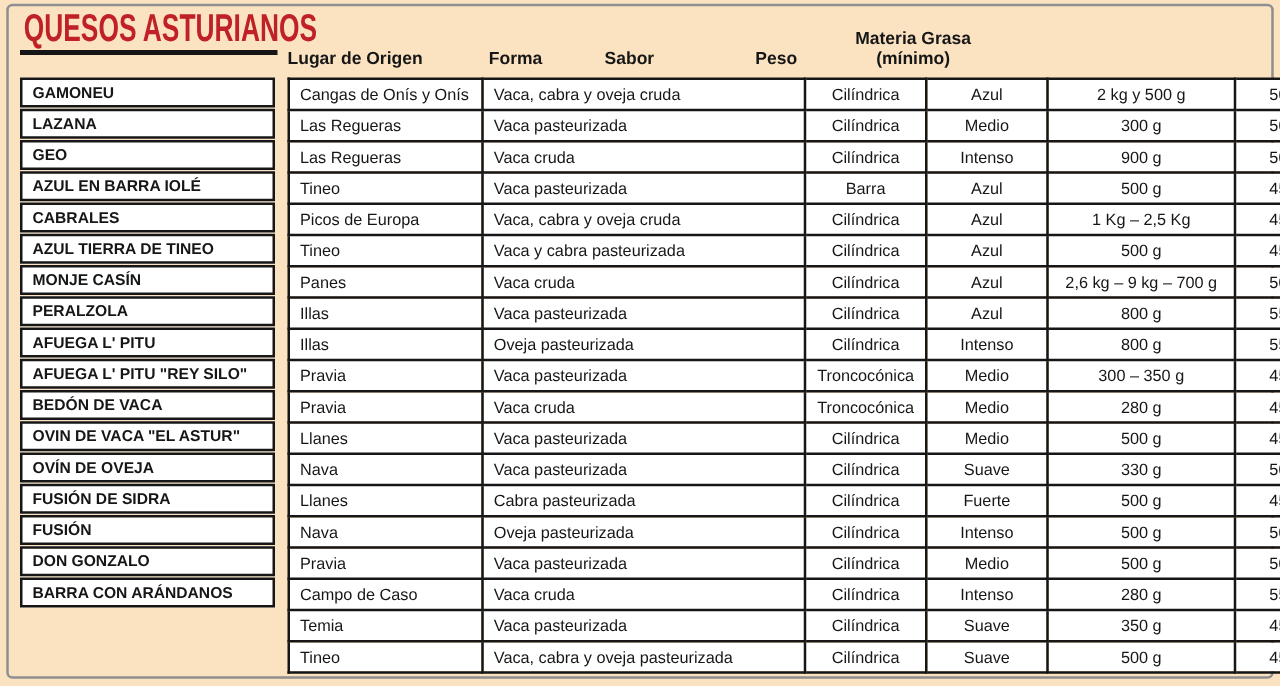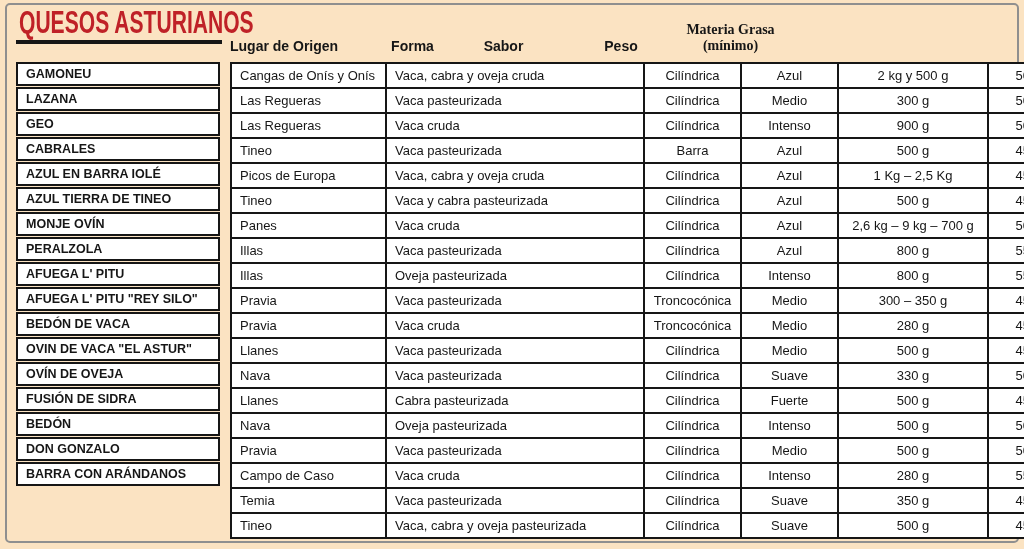--- a/index.html
+++ b/index.html
@@ -36,21 +36,21 @@
   }
   .col-headers {
     position:absolute; left:230px; top:14px;
     width:778px; height:44px;
     display:flex; align-items:flex-end;
     font-weight:bold; font-size:14px; line-height:1.15;
   }
   .hcell { box-sizing:border-box; padding-bottom:4px; }
   .hcell.left  { text-align:left; }
   .hcell.center{ text-align:center; }
-  .hcell .two-line { display:block; text-align:center; white-space:nowrap;font-family:Liberation Serif, serif; }
+  .hcell .two-line { display:block; text-align:center; white-space:nowrap; }
   .hcell .wide { width:105px; margin-left:-15px; }
   .names {
     position:absolute; left:16px; top:62px; width:204px;
   }
   .name-item {
     box-sizing:border-box;
     height:24px; margin-bottom:1px;
     background:#ffffff;
     border:2px solid #161616;
     display:flex; align-items:center;
@@ -92,32 +92,32 @@
     <div class="hcell center" style="width: 75px;">
       <span class="two-line wide">Materia Grasa</span>
       <span class="two-line wide">(mínimo)</span>
     </div>
   </div>
 
 <div class="names" id="names-list">
     <div class="name-item">GAMONEU</div>
     <div class="name-item">LAZANA</div>
     <div class="name-item">GEO</div>
+    <div class="name-item">AZUL EN BARRA IOLÉ</div>
     <div class="name-item">CABRALES</div>
-    <div class="name-item">AZUL EN BARRA IOLÉ</div>
     <div class="name-item">AZUL TIERRA DE TINEO</div>
-    <div class="name-item">MONJE OVÍN</div>
+    <div class="name-item">MONJE CASÍN</div>
     <div class="name-item">PERALZOLA</div>
     <div class="name-item">AFUEGA L' PITU</div>
     <div class="name-item">AFUEGA L' PITU "REY SILO"</div>
     <div class="name-item">BEDÓN DE VACA</div>
     <div class="name-item">OVIN DE VACA "EL ASTUR"</div>
     <div class="name-item">OVÍN DE OVEJA</div>
     <div class="name-item">FUSIÓN DE SIDRA</div>
-    <div class="name-item">BEDÓN</div>
+    <div class="name-item">FUSIÓN</div>
     <div class="name-item">DON GONZALO</div>
     <div class="name-item">BARRA CON ARÁNDANOS</div>
   </div>
 
 <table class="grid">
   <tbody id="grid-body">
       <tr>
         <td style="width: 137px;">Cangas de Onís y Onís</td>
         <td style="width: 240px;">Vaca, cabra y oveja cruda</td>
         <td class="center" style="width: 91px;">Cilíndrica</td>

